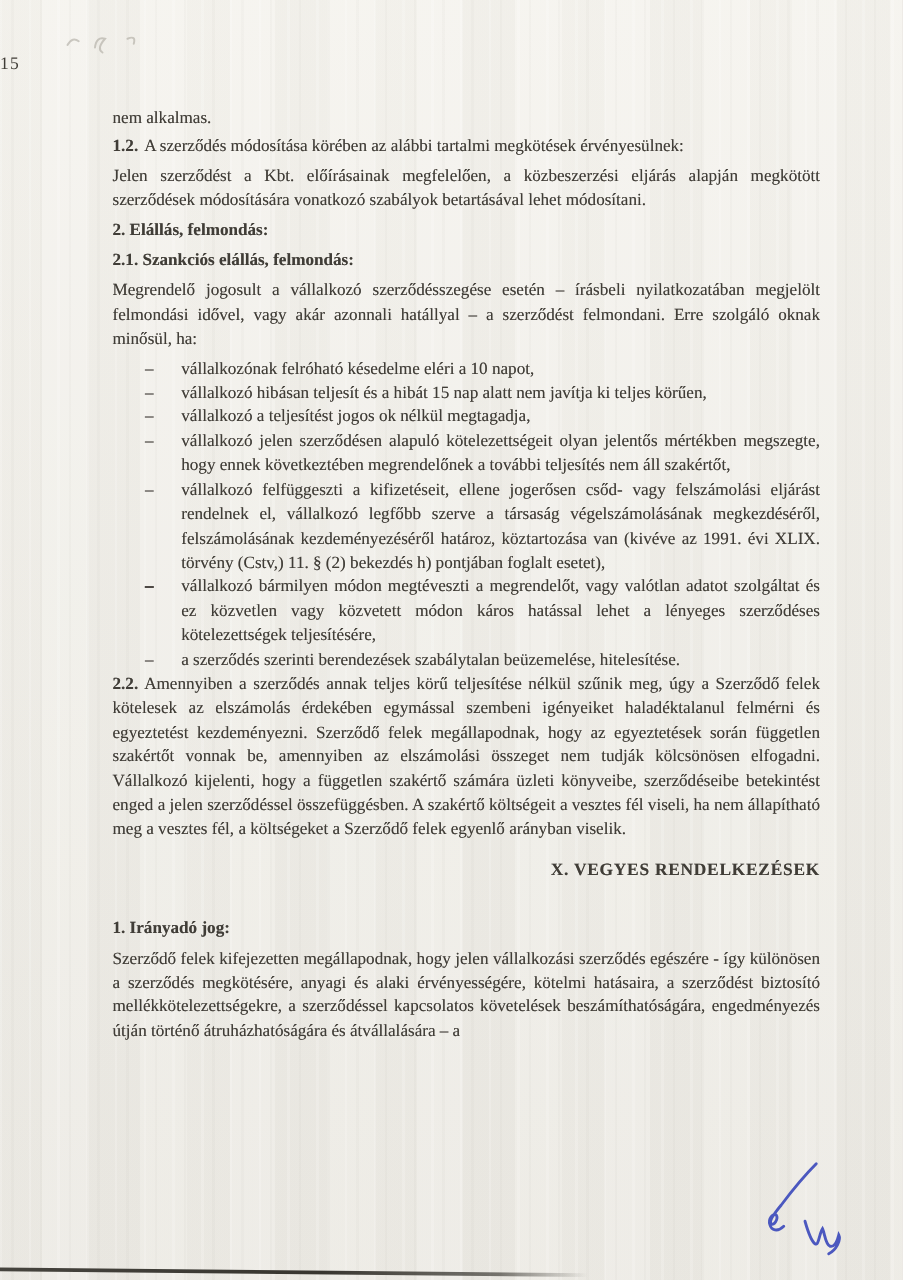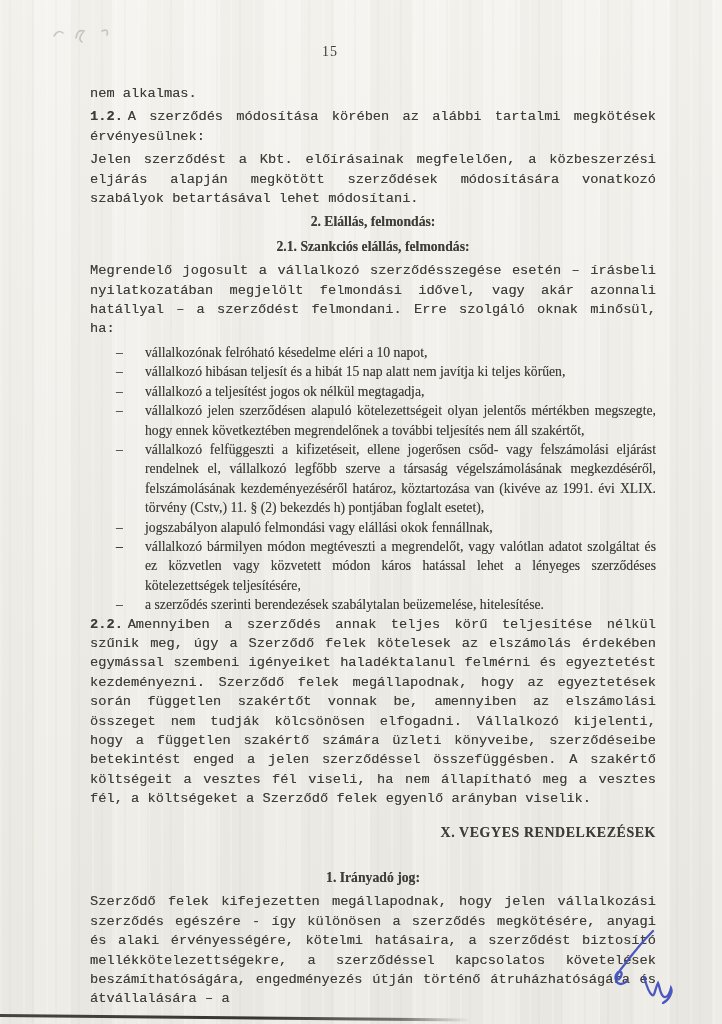--- a/index.html
+++ b/index.html
@@ -20,33 +20,33 @@
       repeating-linear-gradient(90deg,
         rgba(118,112,96,0.020) 0 34px,
         rgba(255,255,255,0.10) 34px 70px,
         rgba(108,102,88,0.026) 70px 112px,
         rgba(255,255,255,0.09) 112px 150px),
       linear-gradient(180deg, rgba(252,251,247,0.35), rgba(0,0,0,0.018) 92%);
     color:#403d37;
   }
   .page-number{
     position:absolute;top:44px;left:0;width:660px;
-    text-align:center;font-size:14px;letter-spacing:1px;
+    text-align:left;font-size:14px;letter-spacing:1px;
   }
   .text-block{
     position:absolute;left:90px;top:84px;width:566px;
     font-size:13.7px;line-height:19.4px;
     text-shadow:0 0 0.5px rgba(64,61,55,0.55);
   }
-  .text-block p{margin:0 0 4px;text-align:justify;font-family:Liberation Mono, monospace;}
+  .text-block p{margin:0 0 4px;text-align:justify;}
   p.no-justify{text-align:left;}
   .sec-num{font-weight:bold;margin-right:0.35em;}
   h3.sub-heading{
     font-size:13.7px;line-height:19.4px;font-weight:bold;
-    margin:2px 0 5px;text-align:center;
+    margin:2px 0 5px;text-align:left;
   }
   .bullet{
     position:relative;display:block;padding-left:55px;
     text-align:justify;margin:0;
   }
   .bullet .dash{position:absolute;left:26px;top:0;}
   h2.center-heading{
     font-size:13.9px;line-height:19.4px;font-weight:bold;
     letter-spacing:0.6px;text-align:right;margin:14px 0 26px;
   }
@@ -84,21 +84,21 @@
     <h3 class="sub-heading">2.1. Szankciós elállás, felmondás:</h3>
 
     <p>Megrendelő jogosult a vállalkozó szerződésszegése esetén – írásbeli nyilatkozatában megjelölt felmondási idővel, vagy akár azonnali hatállyal – a szerződést felmondani. Erre szolgáló oknak minősül, ha:</p>
 
     <div>
       <div class="bullet"><span class="dash">–</span><span>vállalkozónak felróható késedelme eléri a 10 napot,</span></div>
       <div class="bullet"><span class="dash">–</span><span>vállalkozó hibásan teljesít és a hibát 15 nap alatt nem javítja ki teljes körűen,</span></div>
       <div class="bullet"><span class="dash">–</span><span>vállalkozó a teljesítést jogos ok nélkül megtagadja,</span></div>
       <div class="bullet"><span class="dash">–</span><span>vállalkozó jelen szerződésen alapuló kötelezettségeit olyan jelentős mértékben megszegte, hogy ennek következtében megrendelőnek a további teljesítés nem áll szakértőt,</span></div>
       <div class="bullet"><span class="dash">–</span><span>vállalkozó felfüggeszti a kifizetéseit, ellene jogerősen csőd- vagy felszámolási eljárást rendelnek el, vállalkozó legfőbb szerve a társaság végelszámolásának megkezdéséről, felszámolásának kezdeményezéséről határoz, köztartozása van (kivéve az 1991. évi XLIX. törvény (Cstv,) 11. § (2) bekezdés h) pontjában foglalt esetet),</span></div>
-      <div class="bullet"><span class="dash">–</span><span>jogszabályon alapuló felmondási vagy elállási okok fennállnak,</span></div>
+      <div class="bullet"><span class="dash">–</span></div>
       <div class="bullet"><span class="dash">–</span></div>
       <div class="bullet"><span class="dash">–</span><span>vállalkozó bármilyen módon megtéveszti a megrendelőt, vagy valótlan adatot szolgáltat és ez közvetlen vagy közvetett módon káros hatással lehet a lényeges szerződéses kötelezettségek teljesítésére,</span></div>
       <div class="bullet"><span class="dash">–</span><span>a szerződés szerinti berendezések szabálytalan beüzemelése, hitelesítése.</span></div>
     </div>
 
     <p><span class="sec-num">2.2.</span><span>Amennyiben a szerződés annak teljes körű teljesítése nélkül szűnik meg, úgy a Szerződő felek kötelesek az elszámolás érdekében egymással szembeni igényeiket haladéktalanul felmérni és egyeztetést kezdeményezni. Szerződő felek megállapodnak, hogy az egyeztetések során független szakértőt vonnak be, amennyiben az elszámolási összeget nem tudják kölcsönösen elfogadni. Vállalkozó kijelenti, hogy a független szakértő számára üzleti könyveibe, szerződéseibe betekintést enged a jelen szerződéssel összefüggésben. A szakértő költségeit a vesztes fél viseli, ha nem állapítható meg a vesztes fél, a költségeket a Szerződő felek egyenlő arányban viselik.</span></p>
 
     <h2 class="center-heading">X. VEGYES RENDELKEZÉSEK</h2>
 
     <h3 class="sub-heading">1. Irányadó jog:</h3>

